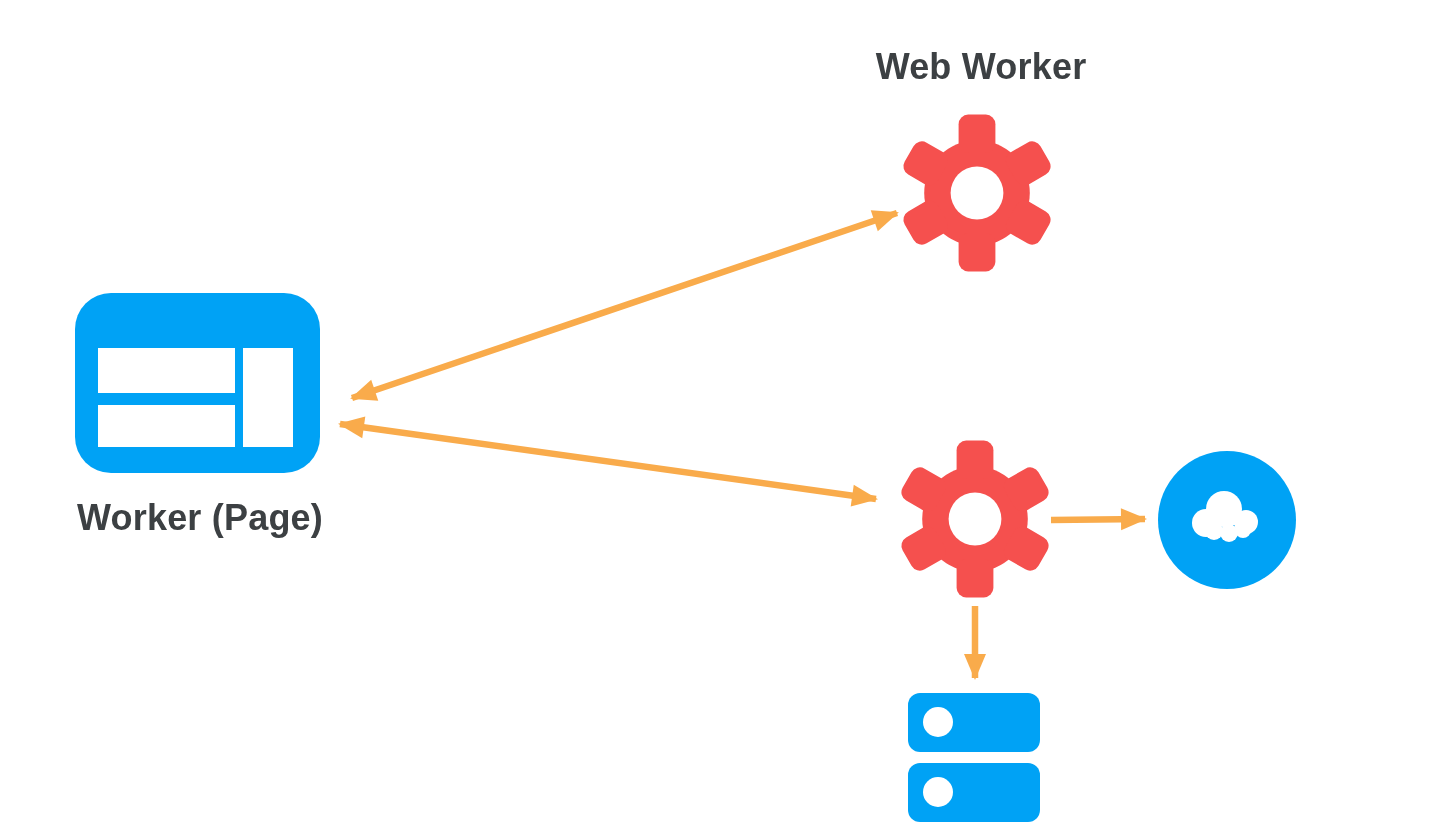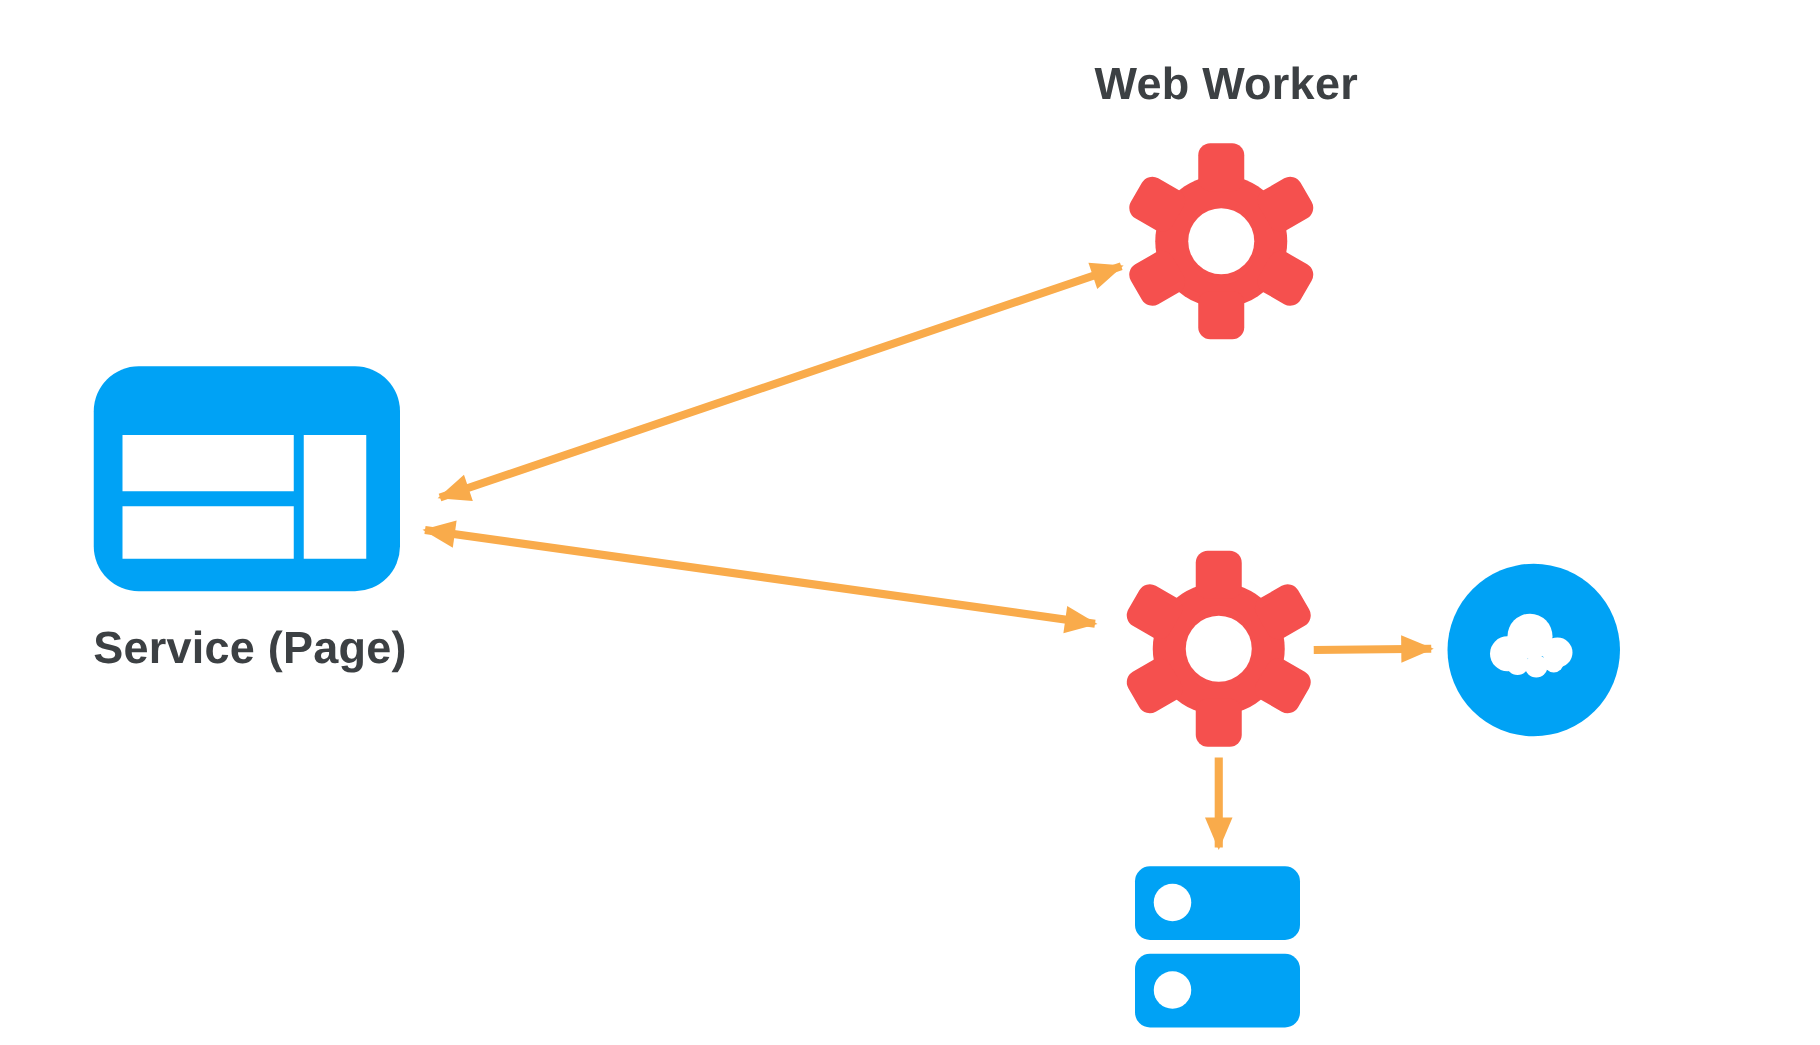--- a/index.html
+++ b/index.html
@@ -118,21 +118,21 @@
 
   <svg class="gear-svg" id="service-worker-gear" viewBox="0 0 100 100">
     <use href="#gear" class="gear-use"></use>
   </svg>
 
   <div class="window-icon">
     <div class="pane pane-content-top"></div>
     <div class="pane pane-content-bottom"></div>
     <div class="pane pane-sidebar"></div>
   </div>
-  <div class="node-label" id="window-label">Service (Page)</div>
+  <div class="node-label" id="window-label">Worker (Page)</div>
 
   <svg class="cloud-svg" viewBox="0 0 142 142">
     <circle class="cloud-bg" cx="71" cy="71" r="69"></circle>
     <circle class="cloud-puff" cx="50" cy="74" r="14"></circle>
     <circle class="cloud-puff" cx="68" cy="60" r="18"></circle>
     <circle class="cloud-puff" cx="90" cy="73" r="12"></circle>
     <circle class="cloud-puff" cx="58" cy="82" r="9"></circle>
     <circle class="cloud-puff" cx="73" cy="84" r="9"></circle>
     <circle class="cloud-puff" cx="87" cy="81" r="8"></circle>
     <rect class="cloud-puff" x="50" y="62" width="40" height="14"></rect>

